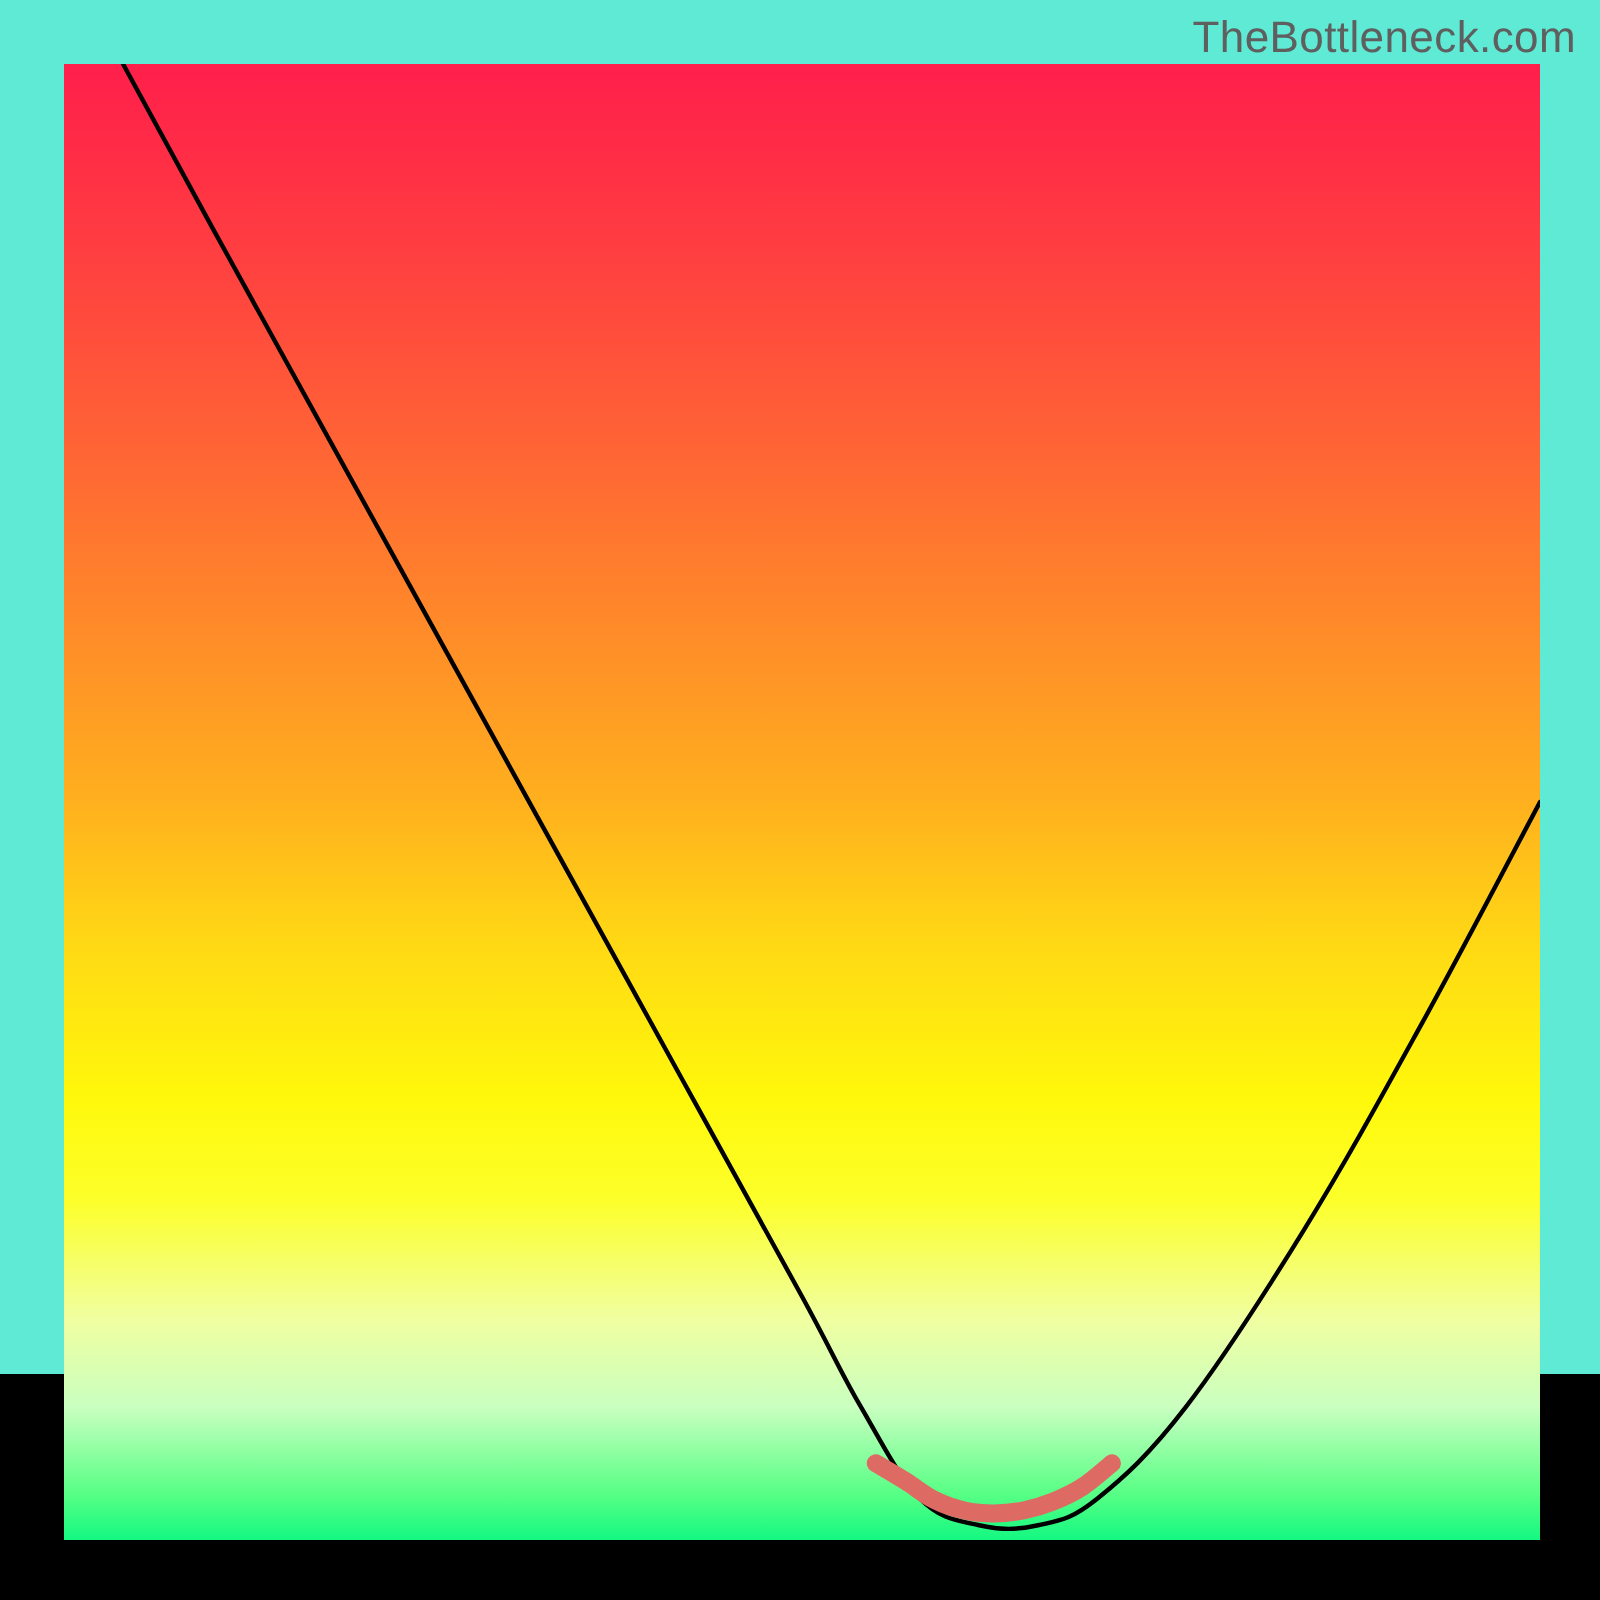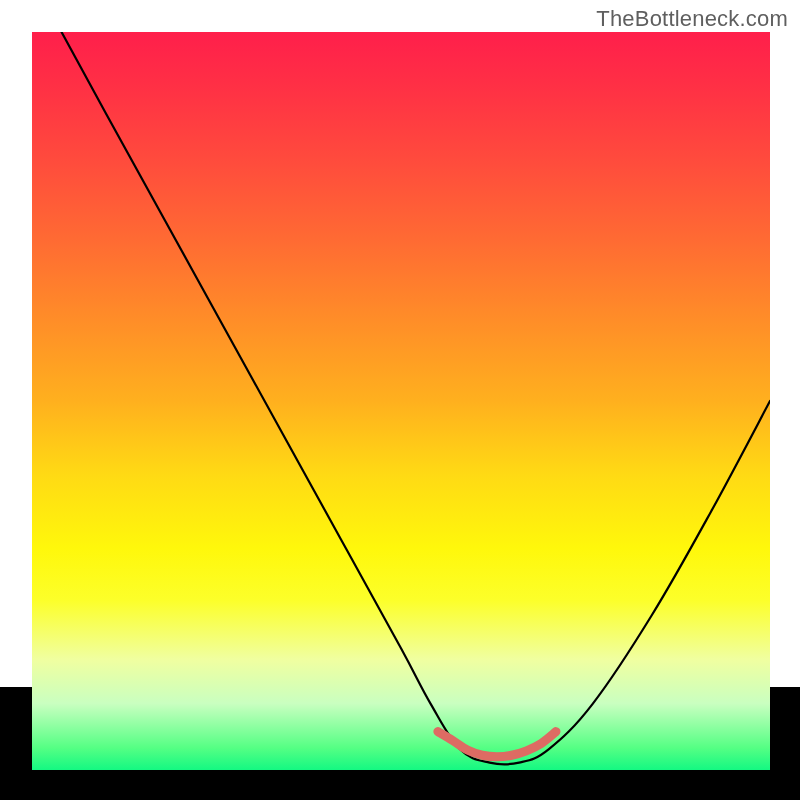--- a/index.html
+++ b/index.html
@@ -7,21 +7,21 @@
     padding: 0;
     width: 800px;
     height: 800px;
     background: #000;
     overflow: hidden;
   }
   .chart-container {
     position: relative;
     width: 800px;
     height: 687px;
-    background: #ffffff;
+    background: #5eead4;
   }
   .watermark {
     position: absolute;
     top: 6px;
     right: 12px;
     font-family: Arial, Helvetica, sans-serif;
     font-size: 22px;
     font-weight: 500;
     color: #5f5f5f;
     z-index: 10;

